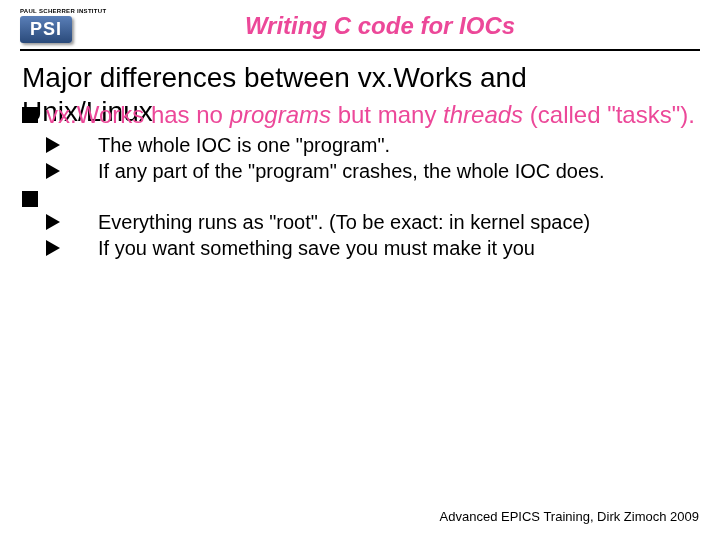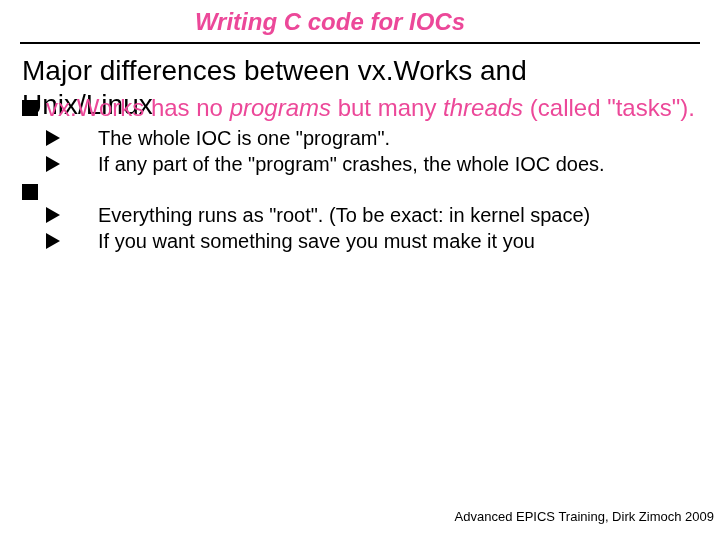--- a/index.html
+++ b/index.html
@@ -102,30 +102,34 @@
     margin-right: 6px;
   }
   .l2-text {
     font-size: 20px;
     color: #000;
     line-height: 1.3;
   }
   .footer {
     position: absolute;
     bottom: 16px;
-    right: 6px;
+    right: 21px;
     font-size: 13px;
     color: #000;
   }
   em { font-style: italic; }
 </style>
 </head>
 <body>
 
 <div class="header">
+  <div class="logo-block">
+    <div class="logo-top">PAUL SCHERRER INSTITUT</div>
+    <div class="logo-badge">PSI</div>
+  </div>
   <div class="title">Writing C code for IOCs</div>
 </div>
 <hr class="hr">
 
 <div class="content">
 
   <div class="heading">
     <span>Major differences between vx.Works and</span><br>
     <span>Unix/Linux</span>
   </div>

